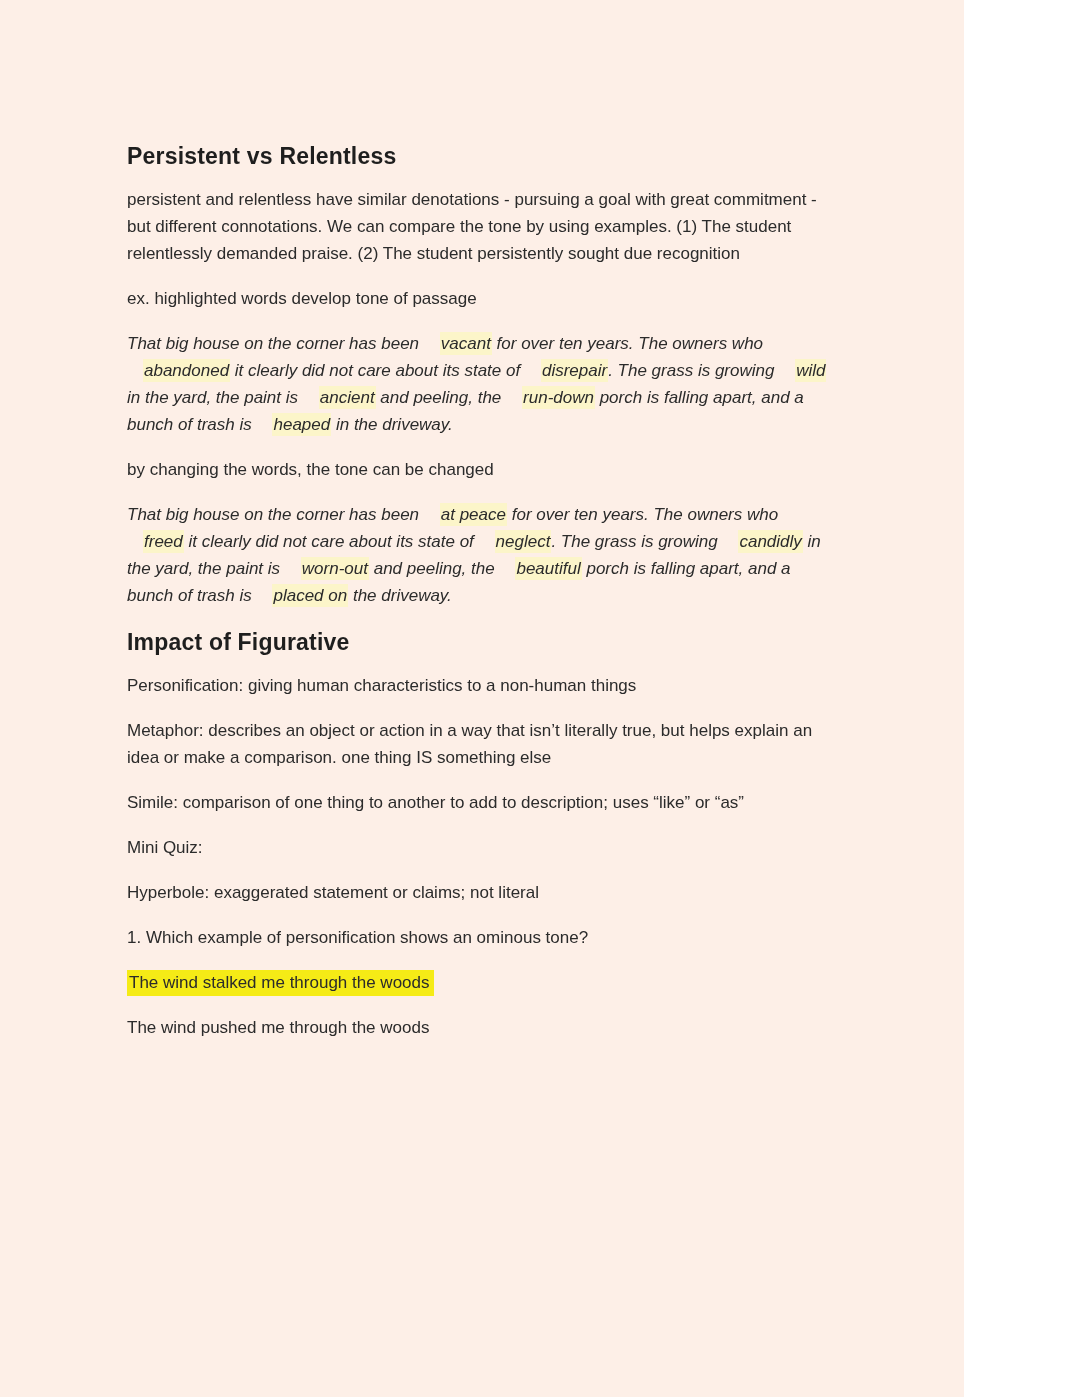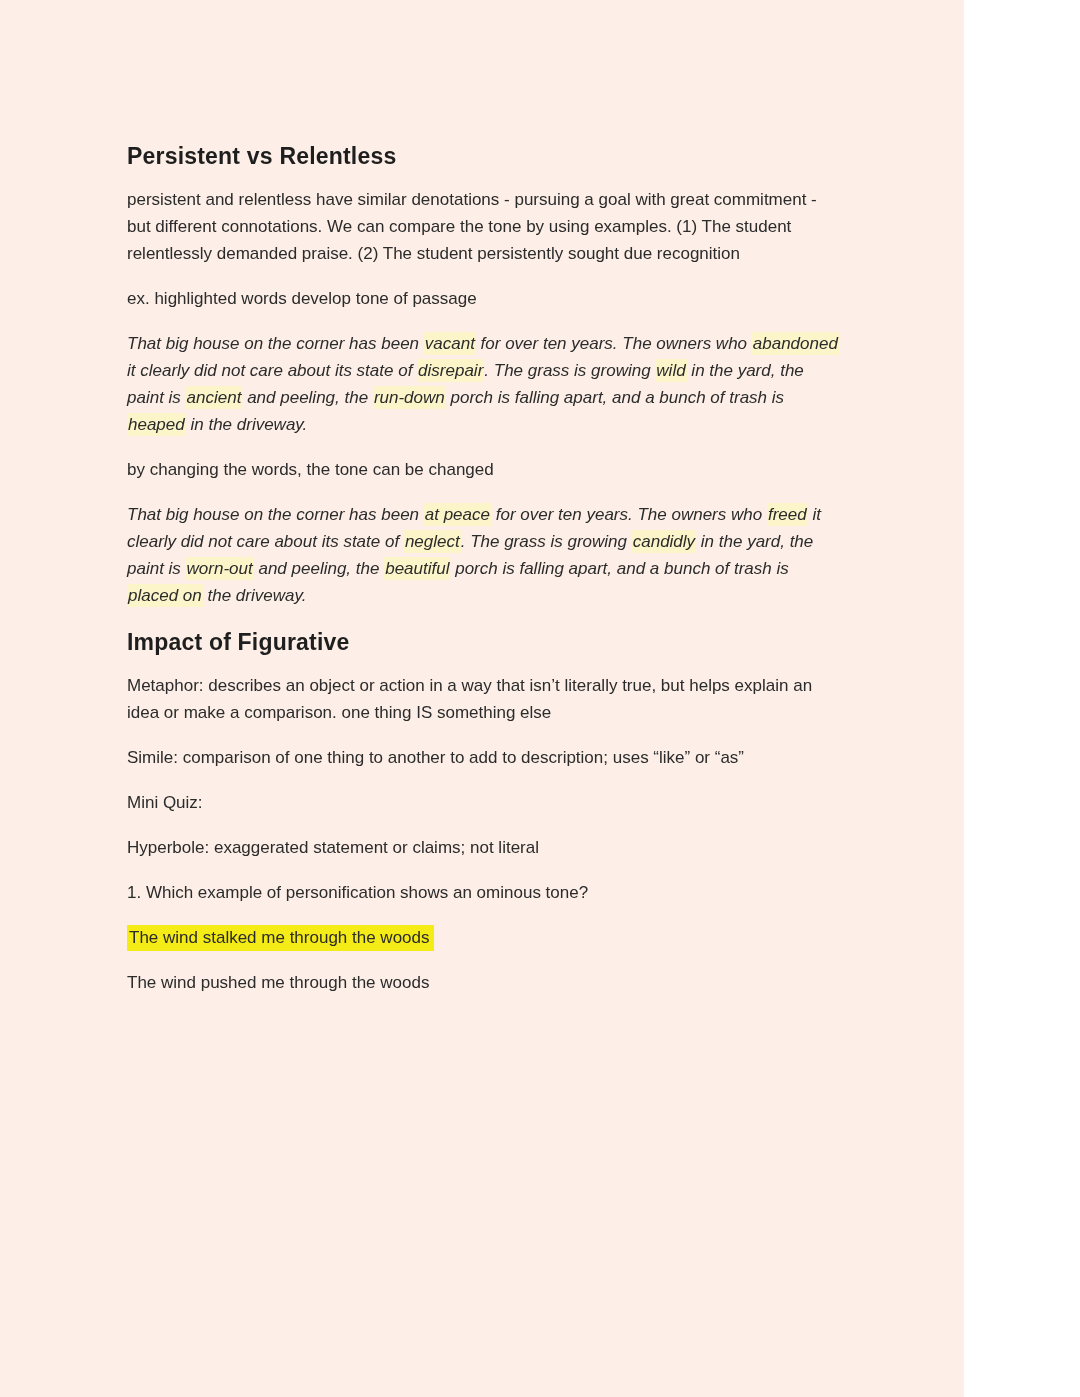--- a/index.html
+++ b/index.html
@@ -26,20 +26,21 @@
   p.body {
     font-size: 17px;
     line-height: 27px;
     margin: 0 0 18px 0;
     max-width: 828px;
   }
   p.body.italic { font-style: italic; }
   .hl {
     background: var(--hl-soft, #fcf5c9);
     padding: 2px 1px;
+    margin-left: 16px;
   }
   .hl-bright {
     background: var(--hl-bright, #f5eb16);
     padding: 3px 4px 4px 2px;
   }
   .gap-before { margin-top: 46px; }
 </style>
 </head>
 <body>
 
@@ -52,20 +53,21 @@
   <p class="body">ex. highlighted words develop tone of passage</p>
 
   <p class="body italic"><span>That big house on the corner has been </span><span class="hl">vacant</span><span> for over ten years. The owners who </span><span class="hl">abandoned</span><span> it clearly did not care about its state of </span><span class="hl">disrepair</span><span>. The grass is growing </span><span class="hl">wild</span><span> in the yard, the paint is </span><span class="hl">ancient</span><span> and peeling, the </span><span class="hl">run-down</span><span> porch is falling apart, and a bunch of trash is </span><span class="hl">heaped</span><span> in the driveway.</span></p>
 
   <p class="body">by changing the words, the tone can be changed</p>
 
   <p class="body italic"><span>That big house on the corner has been </span><span class="hl">at peace</span><span> for over ten years. The owners who </span><span class="hl">freed</span><span> it clearly did not care about its state of </span><span class="hl">neglect</span><span>. The grass is growing </span><span class="hl">candidly</span><span> in the yard, the paint is </span><span class="hl">worn-out</span><span> and peeling, the </span><span class="hl">beautiful</span><span> porch is falling apart, and a bunch of trash is </span><span class="hl">placed on</span><span> the driveway.</span></p>
 
   <h1 class="heading h2">Impact of Figurative</h1>
 
+  <p class="body">Personification: giving human characteristics to a non-human things</p>
 
   <p class="body">Metaphor: describes an object or action in a way that isn’t literally true, but helps explain an idea or make a comparison. one thing IS something else</p>
 
   <p class="body">Simile: comparison of one thing to another to add to description; uses “like” or “as”</p>
 
   <p class="body gap-before">Mini Quiz:</p>
 
   <p class="body">Hyperbole: exaggerated statement or claims; not literal</p>
 
   <p class="body">1. Which example of personification shows an ominous tone?</p>

